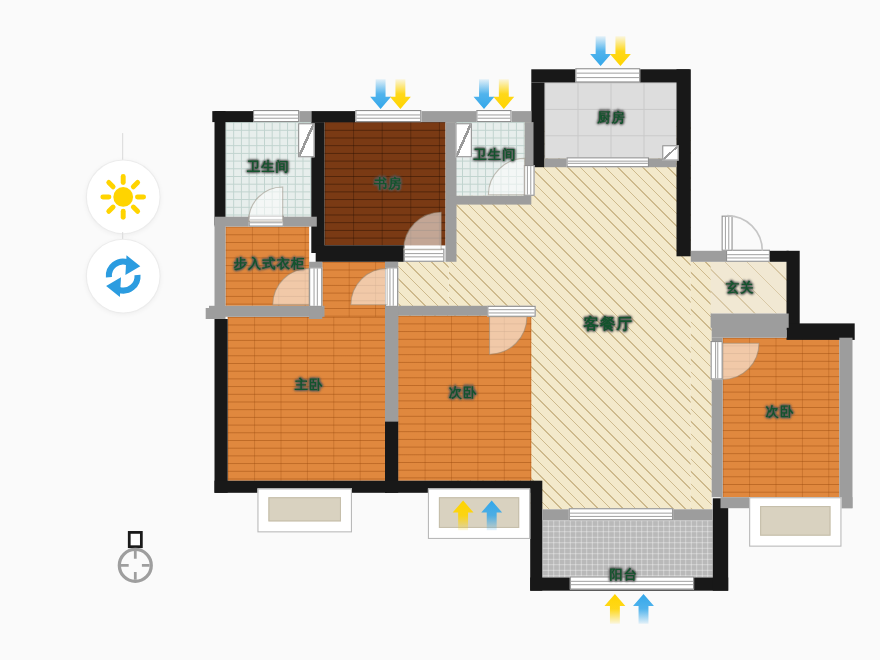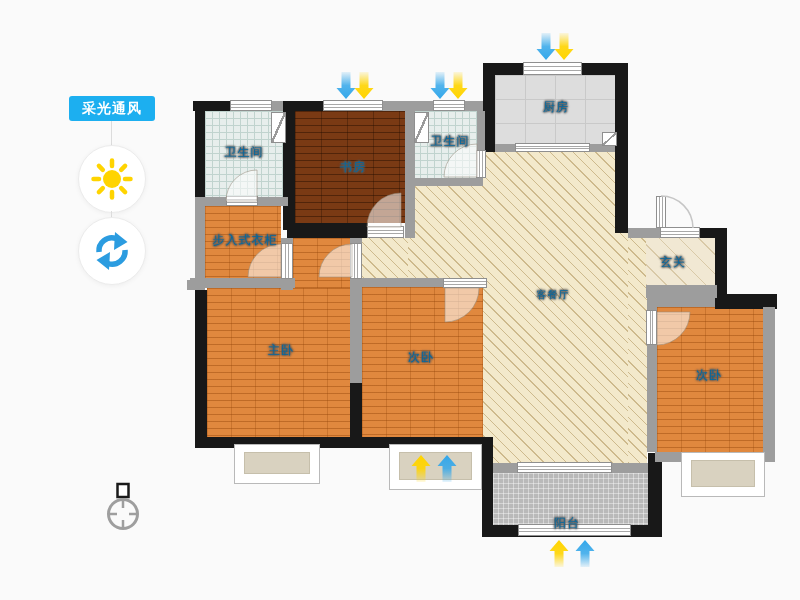--- a/index.html
+++ b/index.html
@@ -38,24 +38,24 @@
   .win,.thv{background:#fff;border:1px solid #8f8f8f;box-sizing:border-box}
   .win:before,.win:after{content:"";position:absolute;left:0;right:0;border-top:1px solid #a8a8a8}
   .win:before{top:30%}.win:after{top:62%}
   .thv:before,.thv:after{content:"";position:absolute;top:0;bottom:0;border-left:1px solid #a8a8a8}
   .thv:before{left:28%}.thv:after{left:60%}
   .bay{background:#fff;border:1px solid #b9b9b9;box-sizing:border-box}
   .bay>i{position:absolute;left:9px;right:9px;top:7px;bottom:9px;background:#d9d2c0;border:1px solid #c6bfab}
   .vent{background:#fff;border:1px solid #8f8f8f;box-sizing:border-box;
         background-image:linear-gradient(to bottom right,transparent 45%,#9a9a9a 45% 55%,transparent 55%)}
   
-  .rl{position:absolute;transform:translate(-50%,-50%);color:#0369a1;font-weight:normal;font-size:12px;
+  .rl{position:absolute;transform:translate(-50%,-50%);color:#14532d;font-weight:bold;font-size:12px;
       letter-spacing:1px;white-space:nowrap;
       text-shadow:0 1px 2px #5a5a5a,1px 0 2px #5a5a5a,-1px 0 2px #5a5a5a,0 -1px 2px #5a5a5a}
-  .rl.big{font-size:10px}
+  .rl.big{font-size:14px}
   
   .tool{position:absolute;left:69px;top:96px;width:86px;height:25px;border-radius:3px;
         background:var(--accent,#1caff0);color:#fff;font-weight:bold;font-size:14px;
         line-height:25px;text-align:center;letter-spacing:1px;cursor:pointer}
   .vline{position:absolute;width:1px;background:#dcdcdc}
   .cbtn{position:absolute;width:66px;height:66px;border-radius:50%;background:#fff;
         border:1px solid #ececec;box-shadow:0 1px 5px rgba(0,0,0,.05);cursor:pointer}
   svg{display:block}
 </style>
 </head>
@@ -197,21 +197,20 @@
   <div class="rl" style="left:450px;top:141px">卫生间</div>
   <div class="rl" style="left:556px;top:107px">厨房</div>
   <div class="rl" style="left:245px;top:240px">步入式衣柜</div>
   <div class="rl" style="left:673px;top:262px">玄关</div>
   <div class="rl big" style="left:553px;top:295px">客餐厅</div>
   <div class="rl" style="left:281px;top:350px">主卧</div>
   <div class="rl" style="left:421px;top:357px">次卧</div>
   <div class="rl" style="left:709px;top:375px">次卧</div>
   <div class="rl" style="left:567px;top:523px">阳台</div>
 
-  <div class="tool">采光通风</div>
   <div class="vline" style="left:111px;top:121px;height:25px"></div>
   <div class="cbtn" style="left:78px;top:145px">
     <span>
       <svg width="66" height="66" viewBox="-33 -33 66 66">
         <circle r="9" fill="#ffd400"></circle>
         <g stroke="#ffd400" stroke-width="4.5" stroke-linecap="round">
           <line x1="0" y1="-13" x2="0" y2="-18.5"></line>
           <line x1="0" y1="13" x2="0" y2="18.5"></line>
           <line x1="-13" y1="0" x2="-18.5" y2="0"></line>
           <line x1="13" y1="0" x2="18.5" y2="0"></line>

